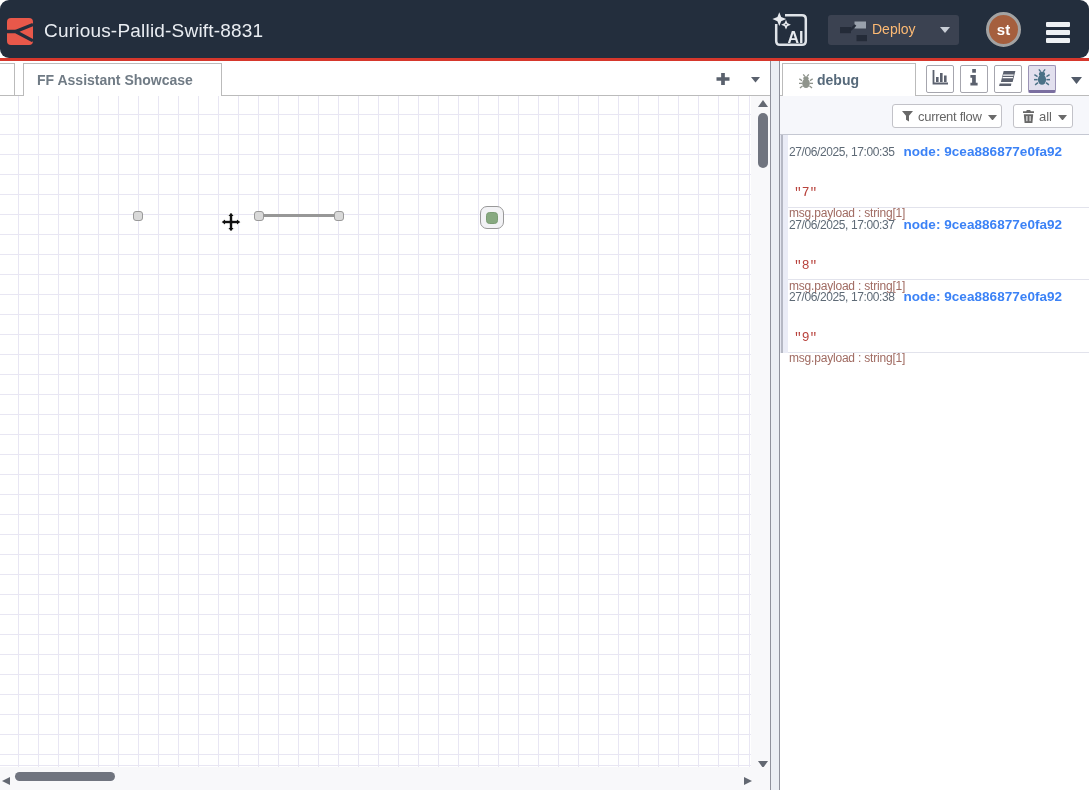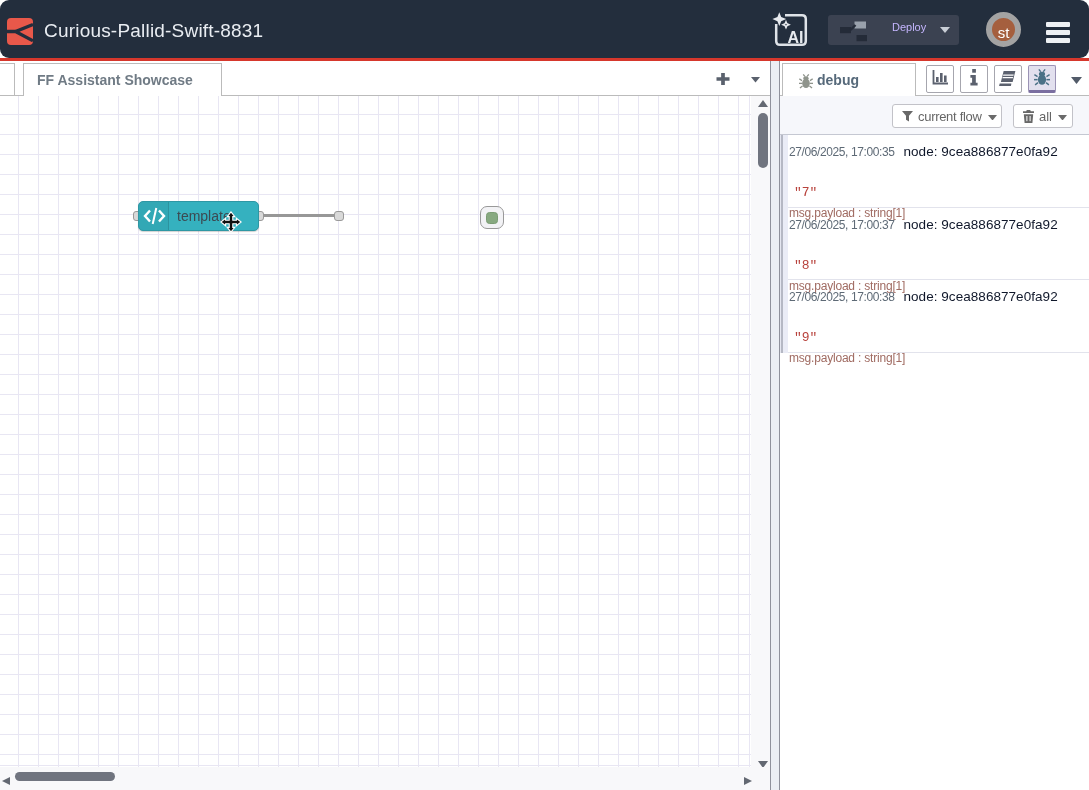--- a/index.html
+++ b/index.html
@@ -8,24 +8,24 @@
 .abs { position:absolute; }
 
 
 #header { position:absolute; left:0; top:0; width:1089px; height:58px; background:#232e3d;border-radius:9px; }
 #redline { position:absolute; left:0; top:58px; width:1089px; height:3px; background:#d6372c; }
 #logo { position:absolute; left:7px; top:18px; width:26px; height:27px; background:#e8584a; border-radius:4px; overflow:hidden; }
 #title { position:absolute; left:44px; top:20px; font-size:19px; color:#e9edf2; letter-spacing:0.2px; }
 
 
 #deploy { position:absolute; left:828px; top:15px; width:131px; height:30px; background:#3b4251; border-radius:3px; }
-#deploy .dtext { position:absolute; left:64px; top:6px; font-size:11px; color:#c4b5fd; }
-
-
-#avatar { position:absolute; left:986px; top:12px; width:35px; height:35px; border-radius:50%; background:#a55f3e; border:6px solid #a3a3a3; color:#fff; font-size:15px; text-align:center; line-height:29px; }
+#deploy .dtext { position:absolute; left:44px; top:6px; font-size:14px; color:#fdba74; }
+
+
+#avatar { position:absolute; left:986px; top:12px; width:35px; height:35px; border-radius:50%; background:#a55f3e; border:3px solid #a3a3a3; color:#fff; font-size:15px; text-align:center; line-height:29px;font-weight:bold; }
 
 
 .hbar { position:absolute; left:1046px; width:24px; height:4.5px; background:#eef1f4; border-radius:1px; }
 
 
 #tabrow { position:absolute; left:0; top:61px; width:770px; height:35px; background:#fff; }
 #tabrow-border { position:absolute; left:0; top:34px; width:770px; height:1px; background:#bbbbbb; }
 #tabfrag { position:absolute; left:0; top:2px; width:15px; height:32px; background:#fff; border-right:1px solid #bbbbbb; border-top:1px solid #bbbbbb; }
 #tab1 { position:absolute; left:23px; top:2px; width:199px; height:33px; background:#fff; border:1px solid #bbbbbb; border-bottom:none; }
 #tab1 span { position:absolute; left:13px; top:8px; font-size:14px; font-weight:bold; color:#707b85; }
@@ -73,21 +73,21 @@
 #toolbar { position:absolute; left:0; top:35px; width:309px; height:39px; background:#f6f7fb; border-bottom:1px solid #c5c8d2; }
 .tbtn { position:absolute; top:8px; height:24px; background:#fff; border:1px solid #c2c2c8; border-radius:3px; font-size:13px; color:#666; }
 
 
 #msgs { position:absolute; left:0; top:74px; width:309px; }
 .msg { position:relative; height:72.5px; border-bottom:1px solid #e2e3ec; }
 .msg .strip { position:absolute; left:0; top:0; width:8px; height:72.5px;
   background:linear-gradient(90deg, #e4e6f0 0px, #e4e6f0 1.5px, #b5b8c4 1.5px, #b5b8c4 3.5px, #eaecf6 3.5px, #eaecf6 8px); }
 .msg .l1 { position:absolute; left:9px; top:7px; }
 .msg .date { font-size:12px; color:#5e6a76; letter-spacing:-0.4px; }
-.msg .nid { font-size:13.5px; font-weight:400; color:#0f172a; margin-left:9px; letter-spacing:0.05px; }
+.msg .nid { font-size:13.5px; font-weight:700; color:#3b82f6; margin-left:9px; letter-spacing:0.05px; }
 .msg .l2 { position:absolute; left:9px; top:29px; font-size:12px; color:#a06b62; letter-spacing:-0.2px;margin-top:42px; }
 .msg .l3 { position:absolute; left:14px; top:50px; font-family:"Liberation Mono", monospace; font-size:13px; color:#b8423c; }
 </style>
 </head>
 <body>
 <div id="app">
 
   <div id="header">
     <div id="logo">
       <svg width="26" height="27" viewBox="0 0 26 27">
@@ -139,29 +139,20 @@
 
   <div id="canvas">
     <div id="grid"></div>
 
     <svg id="wire" viewBox="0 0 770 694">
       <path d="M264 119.5 L334 119.5" stroke="#979797" stroke-width="3" fill="none"></path>
     </svg>
 
     <div class="port" style="left:133px;top:115px;"></div>
     <div class="port" style="left:254px;top:115px;"></div>
-    <div id="node1">
-      <div class="icon"></div>
-      <svg class="abs" style="left:4px;top:5px;" width="23" height="18" viewBox="0 0 23 18">
-        <path d="M7 3.5 L2 9 L7 14.5" stroke="#fff" stroke-width="2.4" fill="none"></path>
-        <path d="M16 3.5 L21 9 L16 14.5" stroke="#fff" stroke-width="2.4" fill="none"></path>
-        <path d="M13.3 1 L9.7 17" stroke="#fff" stroke-width="2" fill="none"></path>
-      </svg>
-      <div class="lbl">template</div>
-    </div>
 
     <div class="port" style="left:334px;top:115px;"></div>
     <div id="toggle">
         <div class="in"></div>
       </div>
 
     <svg class="abs" style="left:220px;top:115px;" width="22" height="22" viewBox="0 0 22 22">
       <path d="M11 0.8 L14.8 5.6 H12.8 V9.2 H16.4 V7.2 L21.2 11 L16.4 14.8 V12.8 H12.8 V16.4 H14.8 L11 21.2 L7.2 16.4 H9.2 V12.8 H5.6 V14.8 L0.8 11 L5.6 7.2 V9.2 H9.2 V5.6 H7.2 Z" fill="#111" stroke="#fff" stroke-width="1.1"></path>
     </svg>
 

